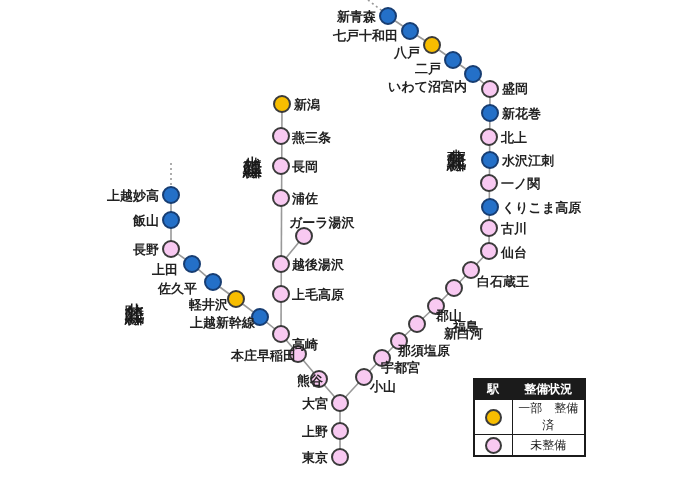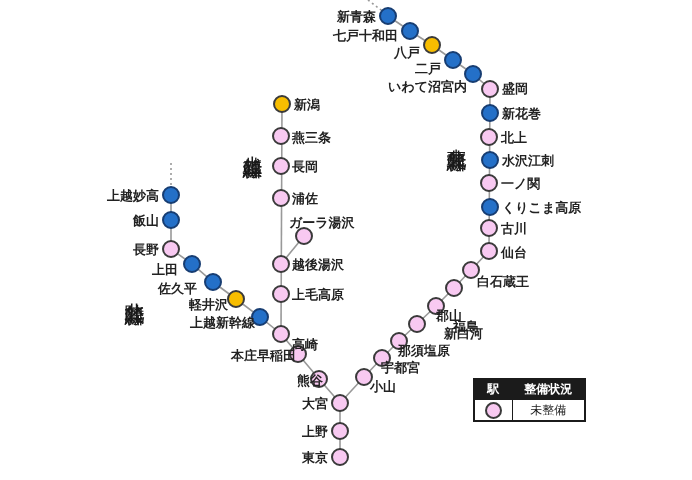--- a/index.html
+++ b/index.html
@@ -151,18 +151,22 @@
         <col class="col-status">
       </colgroup>
     <thead>
       <tr>
         <th>駅</th>
         <th>整備状況</th>
       </tr>
     </thead>
     <tbody>
       <tr>
+        <td><span class="legend-dot st-partial"></span></td>
+        <td>一部　整備済</td>
+      </tr>
+      <tr>
         <td><span class="legend-dot st-not_serviced"></span></td>
         <td>未整備</td>
       </tr>
     </tbody>
   </table>
 </div>
 
 </body></html>

